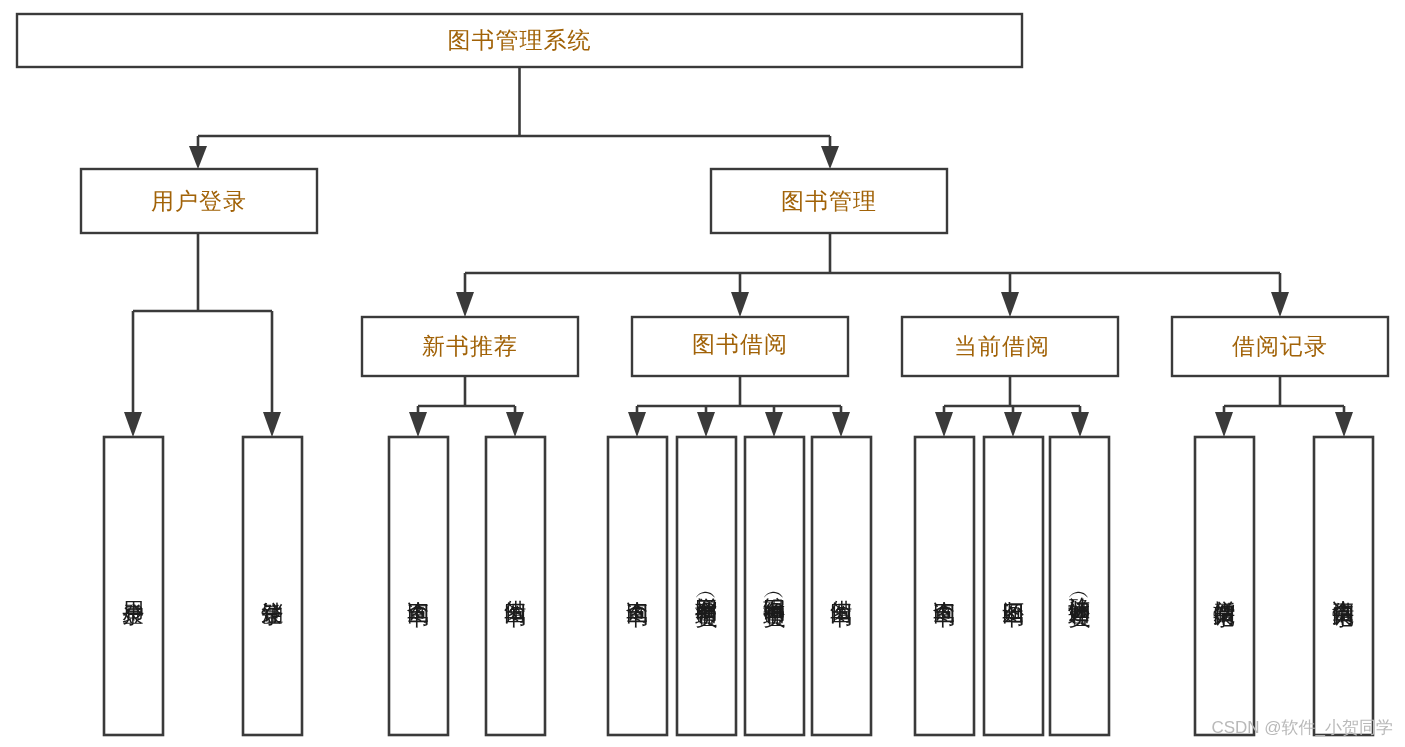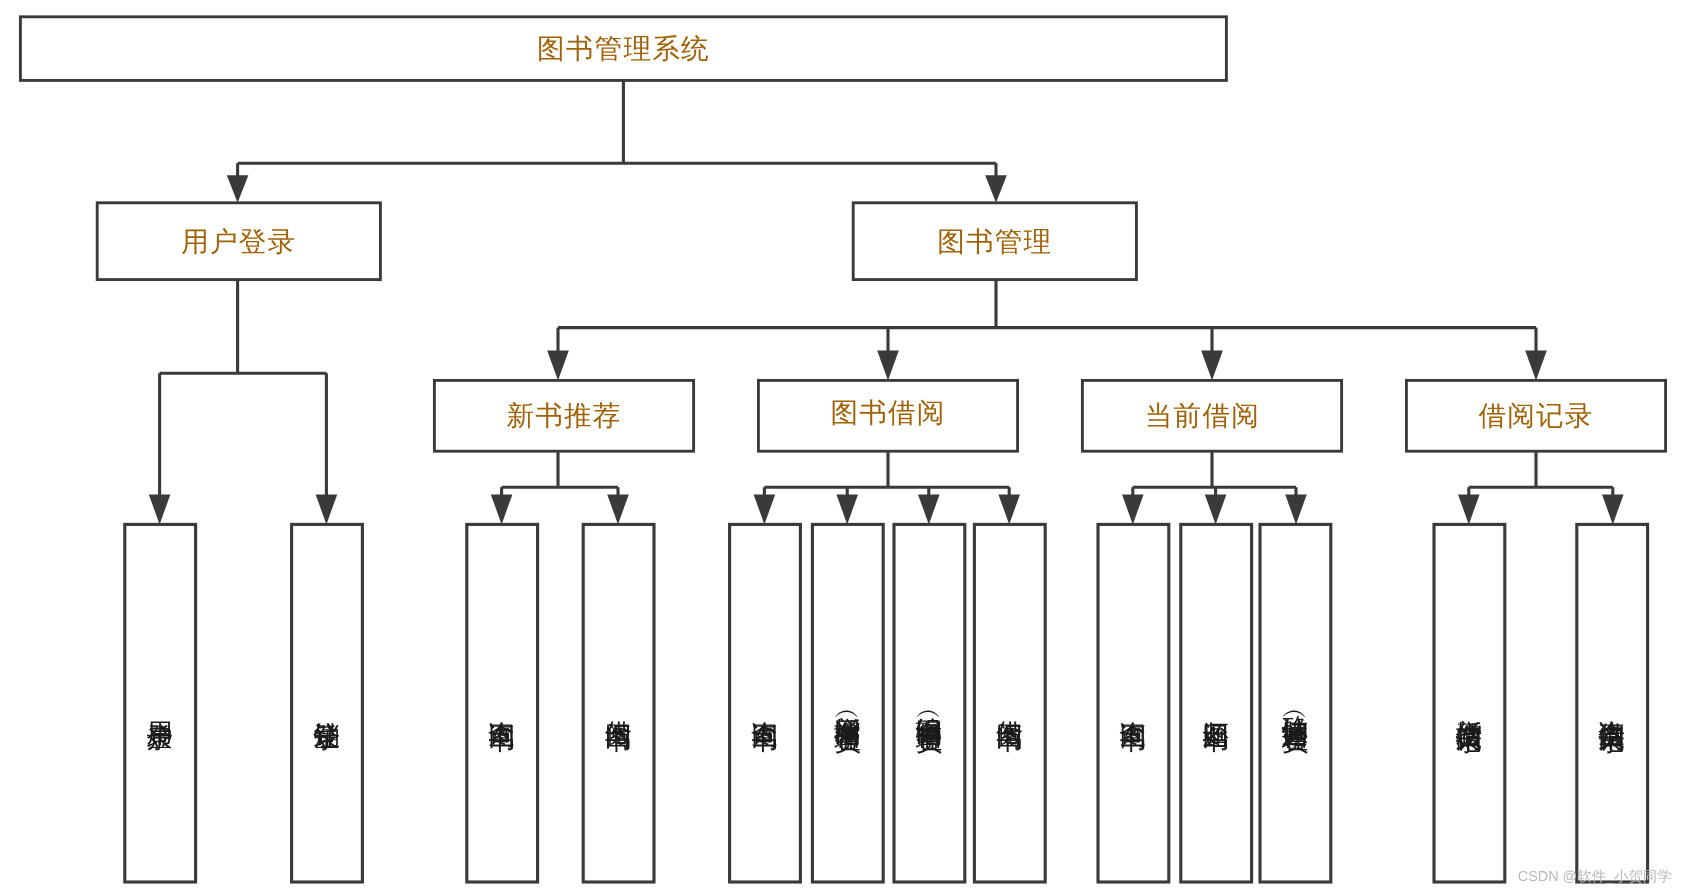--- a/index.html
+++ b/index.html
@@ -41,21 +41,21 @@
   }
   .arrow-head {
     fill: #3a3a3a;
     stroke: none;
   }
   .watermark {
     position: absolute;
     right: 12px;
     bottom: 8px;
     color: #b9b9b9;
-    font-size: 12px;
+    font-size: 17px;
     font-family: "Liberation Sans", "DejaVu Sans", sans-serif;
     white-space: nowrap;
     user-select: none;
     pointer-events: none;
   }
   .vlabel-wrap {
     position: absolute;
     display: flex;
     align-items: center;
     justify-content: center;

